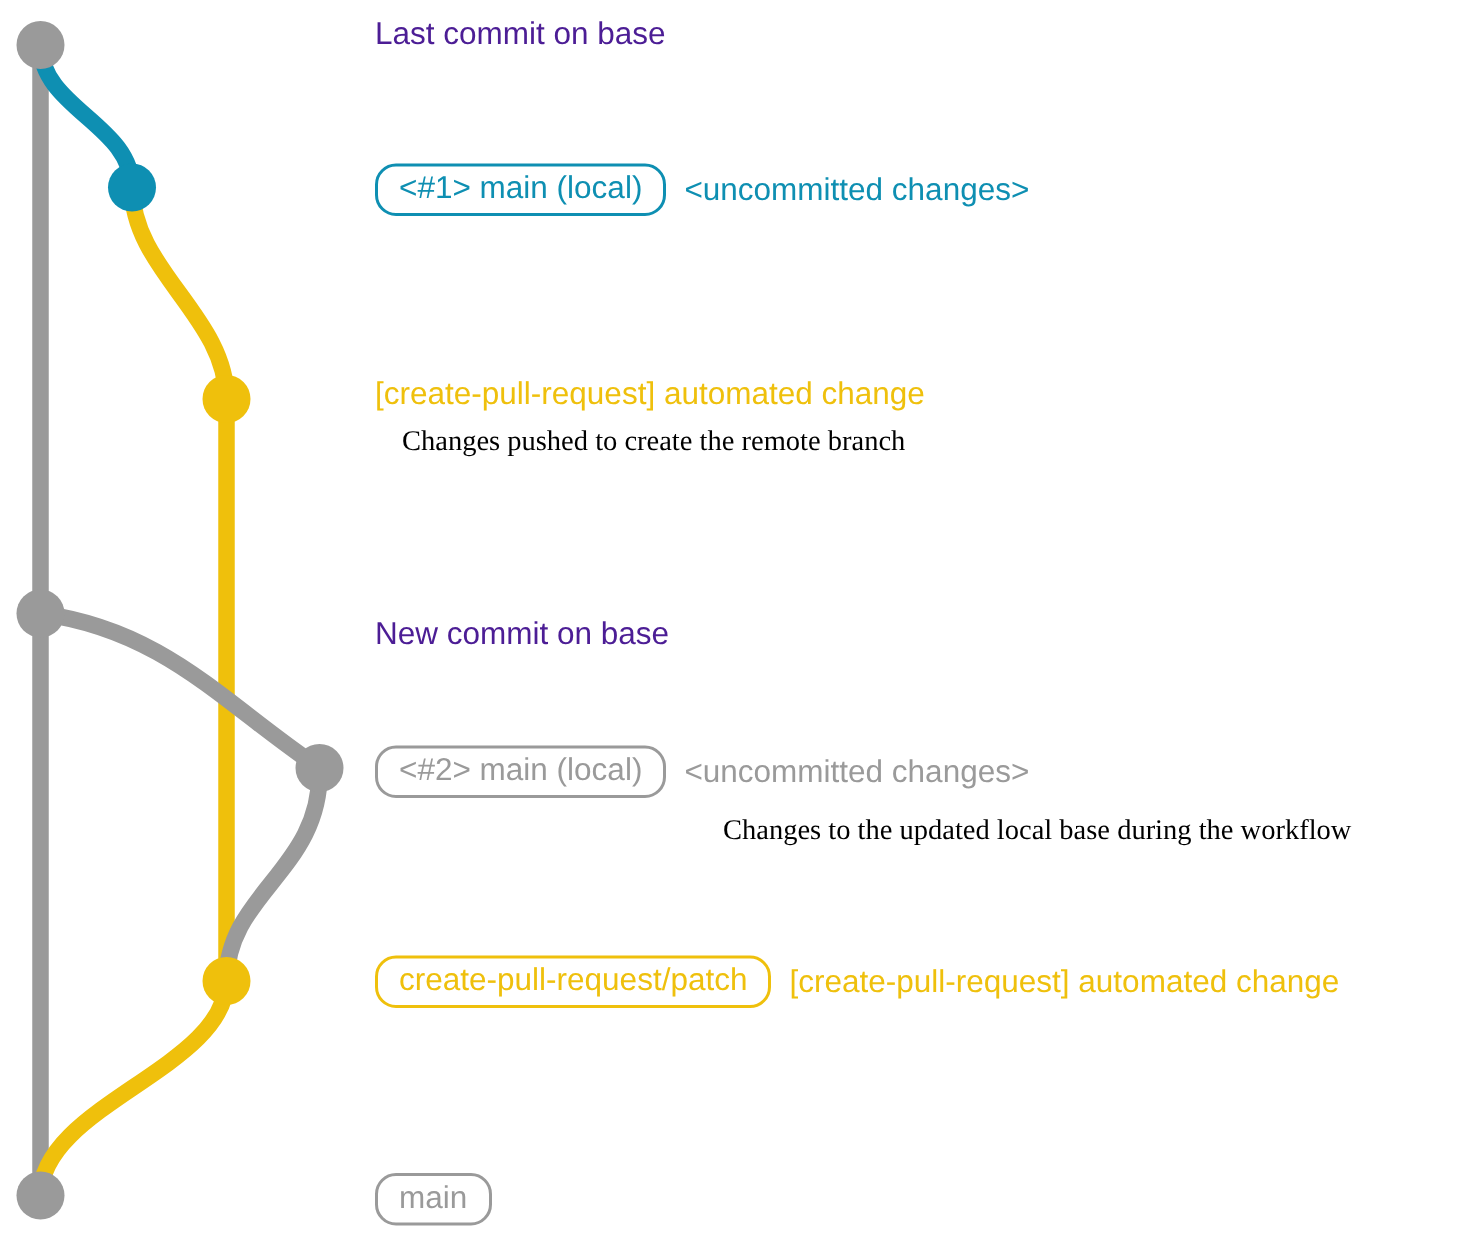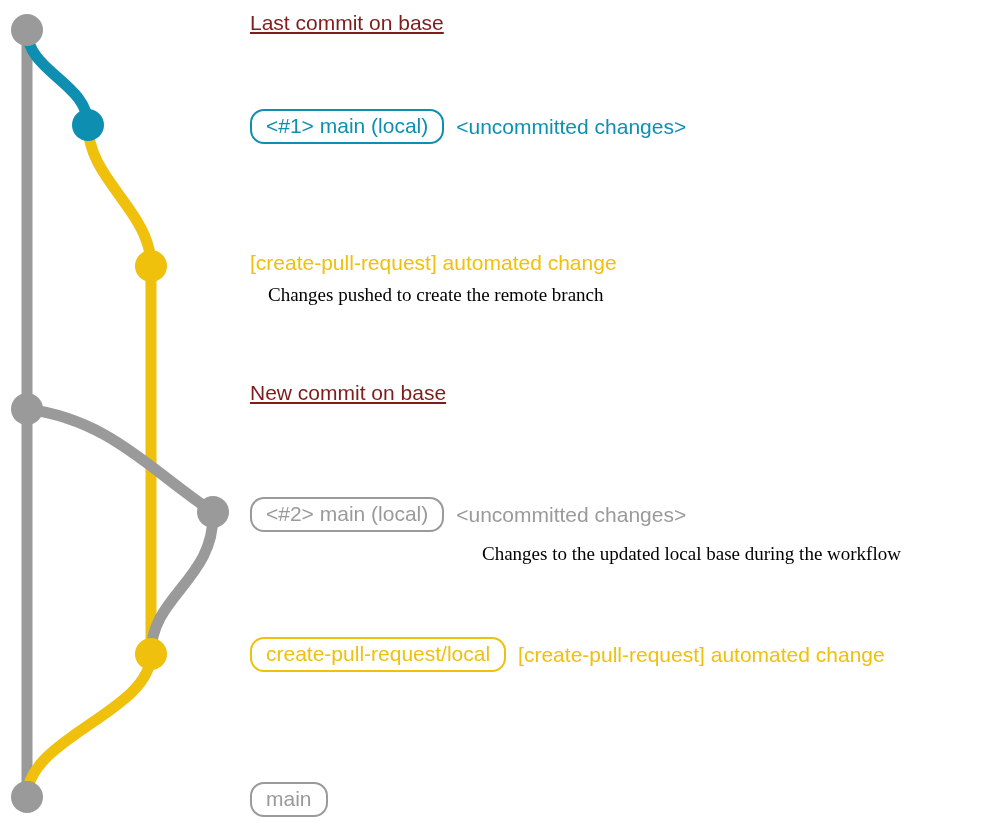--- a/index.html
+++ b/index.html
@@ -66,39 +66,38 @@
     line-height: 1;
     white-space: nowrap;
   }
   .subject.blue   { color: #0e8fb2; }
   .subject.yellow { color: #efc00c; }
   .subject.gray   { color: #9a9a9a; }
 
   .plain-subject {
     font-size: 21px;
     line-height: 1;
-    color: #7f1d1d;
+    color: #4c1d95;
     white-space: nowrap;
-    text-decoration: underline;
   }
 
   .note {
     font-family: "Liberation Serif", serif;
     font-size: 19px;
     line-height: 1;
     color: #000000;
     white-space: nowrap;
     margin-top: 12px;
   }
 
   
   #row-last-commit    { top: 12px;  }
   #row-uncommitted-1  { top: 109px; }
   #row-automated-1    { top: 252px; }
-  #row-new-commit     { top: 382px; }
+  #row-new-commit     { top: 412px; }
   #row-uncommitted-2  { top: 497px; }
   #row-automated-2    { top: 637px; }
   #row-merge          { top: 782px; }
 
   #row-uncommitted-1 .note { margin-left: 232px; }
   #row-automated-1   .note { margin-left:  18px; }
   #row-uncommitted-2 .note { margin-left: 232px; }
   #row-automated-2   .note { margin-left: 312px; }
 </style>
 </head>
@@ -165,21 +164,21 @@
   <div class="row" id="row-uncommitted-2">
     <div class="row-head">
       <span class="ref-pill gray">&lt;#2&gt; main (local)</span>
       <span class="subject gray">&lt;uncommitted changes&gt;</span>
     </div>
     <div class="note">Changes to the updated local base during the workflow</div>
   </div>
 
   <div class="row" id="row-automated-2">
     <div class="row-head">
-      <span class="ref-pill yellow">create-pull-request/local</span>
+      <span class="ref-pill yellow">create-pull-request/patch</span>
       <span class="subject yellow">[create-pull-request] automated change</span>
     </div>
   </div>
 
   <div class="row" id="row-merge">
     <div class="row-head">
       <span class="ref-pill gray">main</span>
     </div>
   </div>
 

